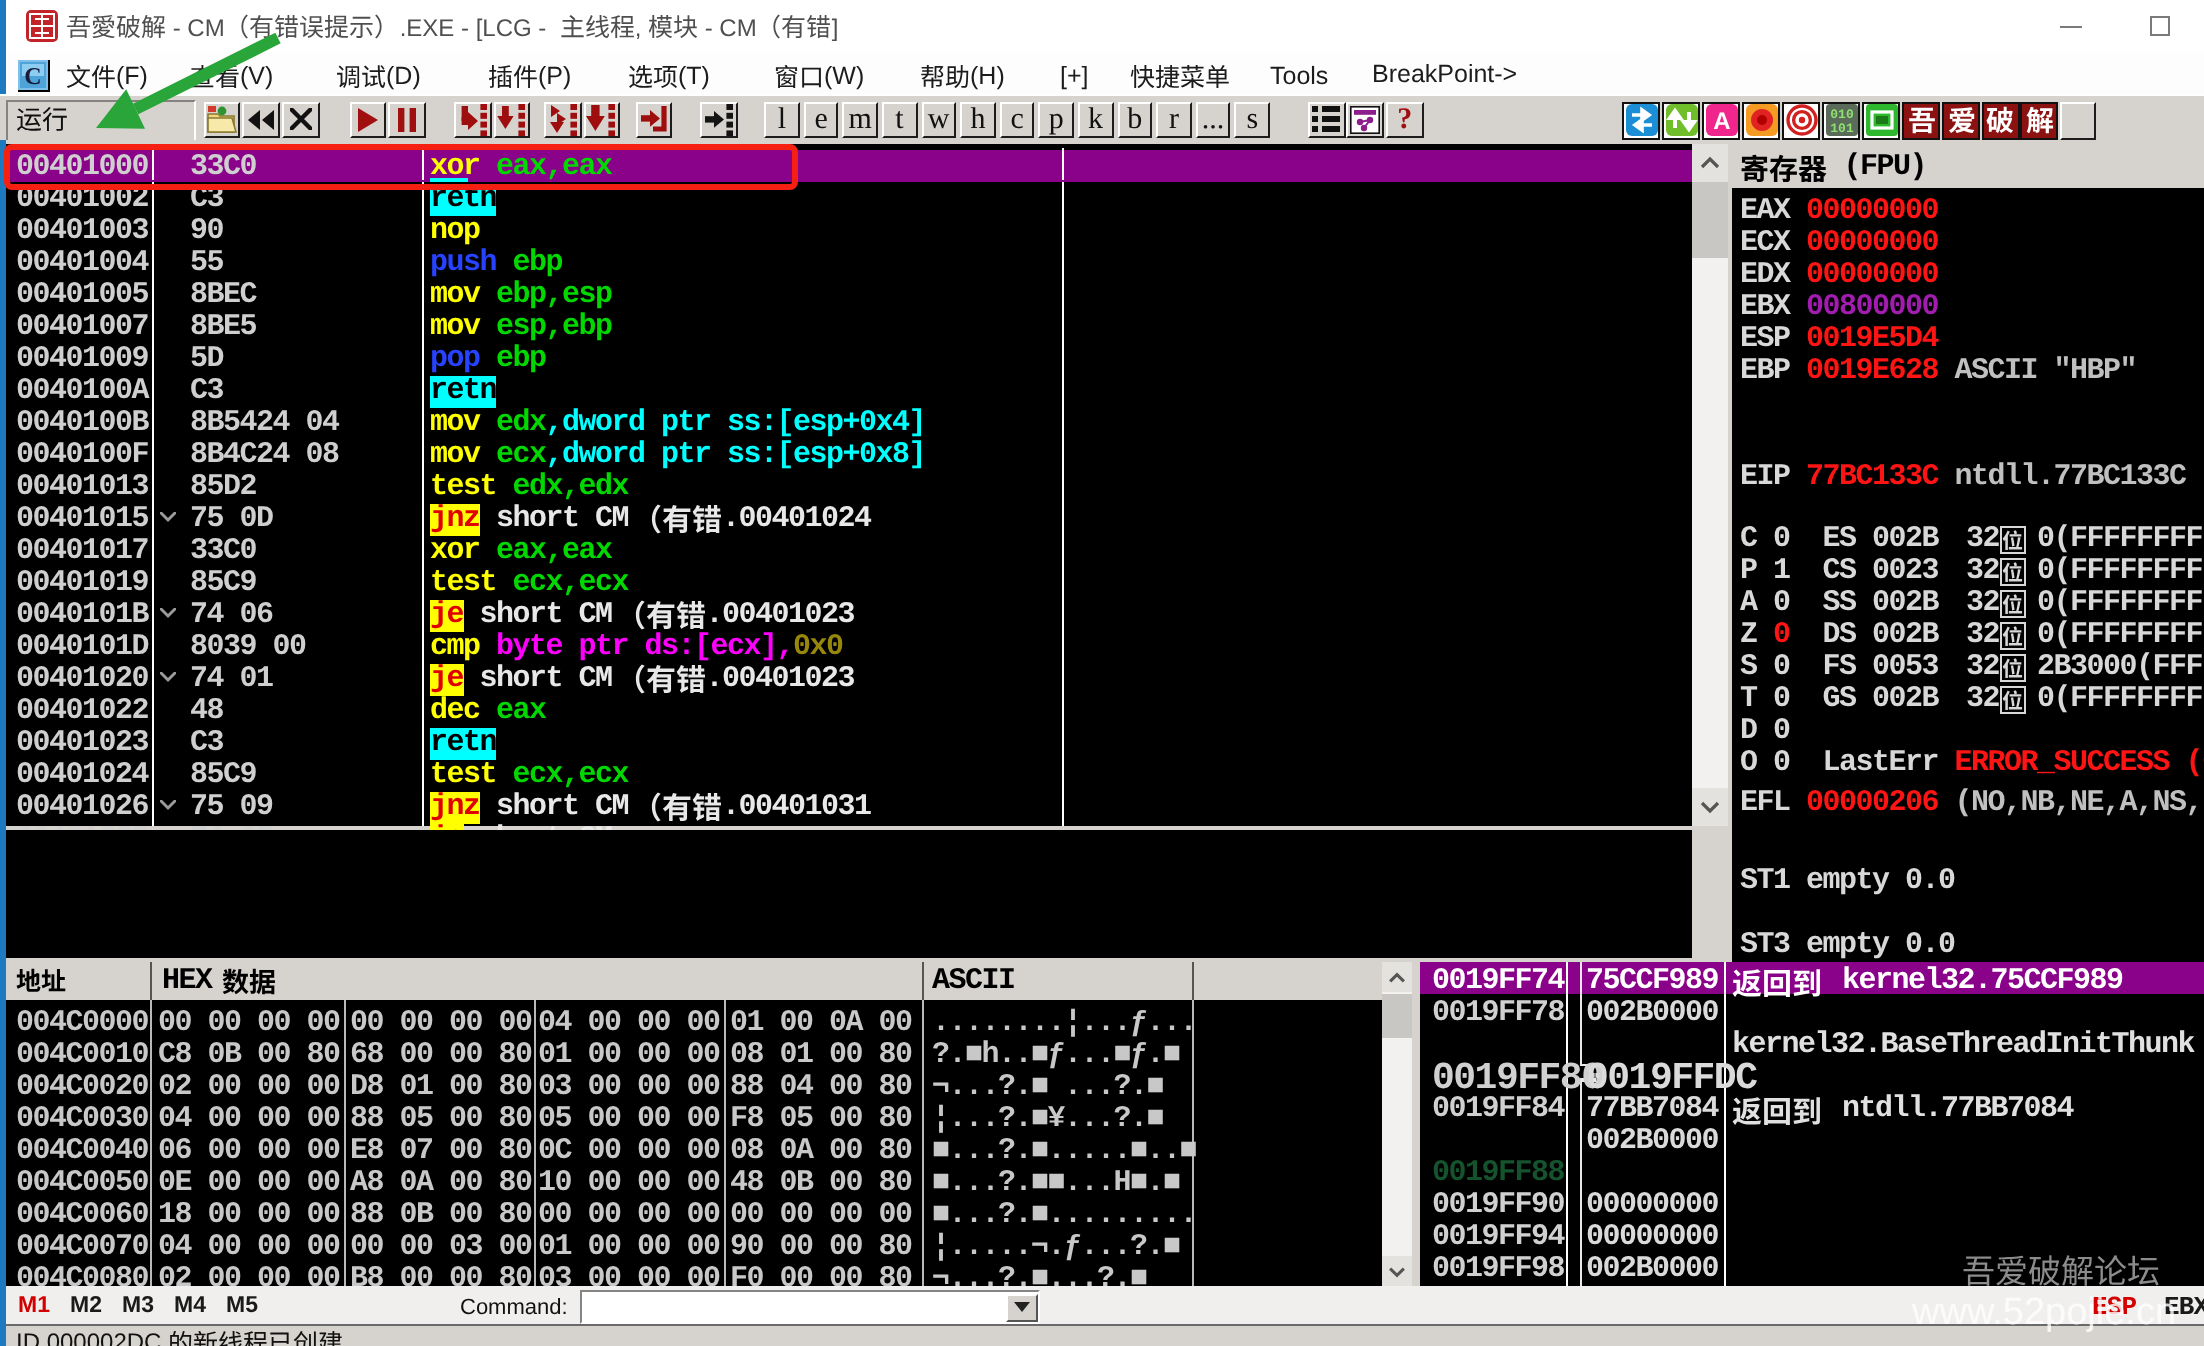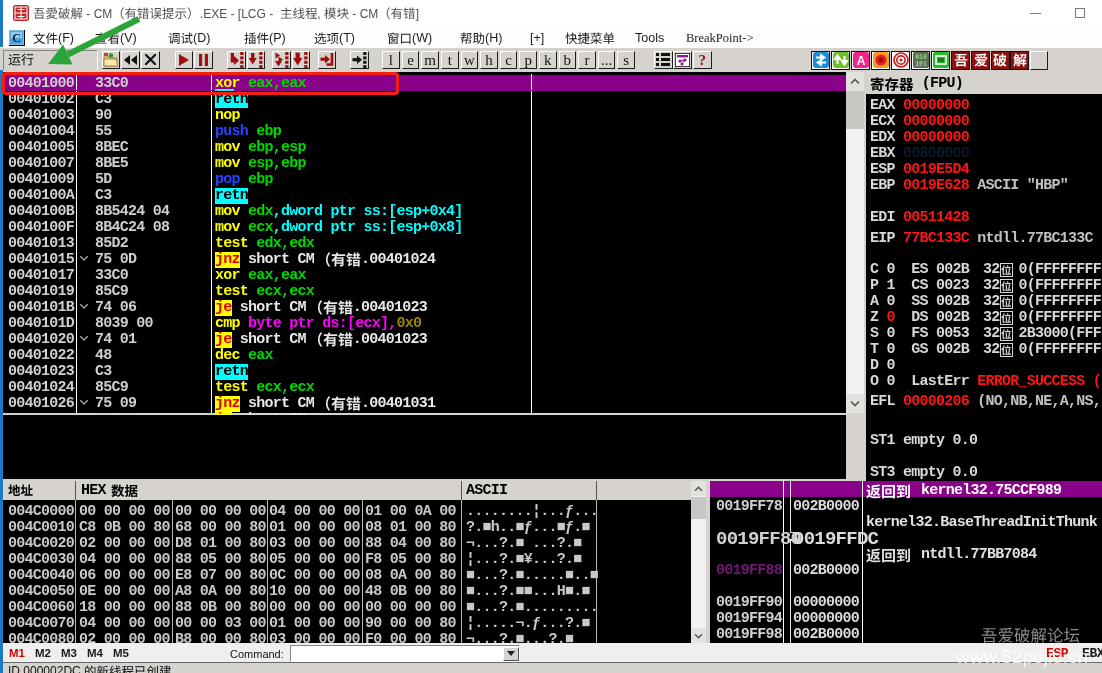--- a/index.html
+++ b/index.html
@@ -156,22 +156,22 @@
 font-family:'Liberation Sans',sans-serif;font-size:12.5px;color:#1c1c1c"><span>[+]</span></div>
     <div style="position:absolute;left:565px;top:30px;height:16px;display:flex;align-items:center;white-space:pre;
 font-family:'Liberation Sans',sans-serif;font-size:12.5px;color:#1c1c1c"><svg class="cj" width="50.0" height="12.5" viewBox="0 0 4000 1000" style="color:#1c1c1c;">
         <use href="#r5feb" x="0"></use>
         <use href="#r6377" x="1000"></use>
         <use href="#r83dc" x="2000"></use>
         <use href="#r5355" x="3000"></use>
       </svg></div>
     <div style="position:absolute;left:635px;top:30px;height:16px;display:flex;align-items:center;white-space:pre;
 font-family:'Liberation Sans',sans-serif;font-size:12.5px;color:#1c1c1c"><span>Tools</span></div>
-    <div style="position:absolute;left:686px;top:30px;height:16px;display:flex;align-items:flex-end;white-space:pre;
-font-family:Liberation Serif, serif;font-size:12.5px;color:#1c1c1c"><span>BreakPoint-&gt;</span></div>
+    <div style="position:absolute;left:686px;top:30px;height:16px;display:flex;align-items:flex-start;white-space:pre;
+font-family:Liberation Sans, sans-serif;font-size:12.5px;color:#1c1c1c"><span>BreakPoint-&gt;</span></div>
     <div style="position:absolute;left:0;top:46.5px;width:1102px;height:1px;background:#e6e6e6"></div>
     <div style="position:absolute;left:0;top:47px;width:1102px;height:23px;background:#d6d3ce;border-top:1px solid #fff"></div>
     <div style="position:absolute;left:3px;top:50px;width:93px;height:19px;background:#d6d3ce;border-top:1px solid #848484;border-left:1px solid #848484;border-right:1px solid #fff;border-bottom:1px solid #fff"></div>
     <svg class="cj" width="26" height="13" viewBox="0 0 2000 1000" style="position:absolute;left:8px;top:53px;color:#111;">
       <use href="#r8fd0" x="0"></use>
       <use href="#r884c" x="1000"></use>
     </svg>
     <div style="position:absolute;left:101.5px;top:50.5px;width:18.5px;height:18px;background:#d6d3ce;border:1px solid;border-color:#ffffff #1c1c1c #1c1c1c #ffffff;box-sizing:border-box;display:flex;align-items:center;justify-content:center">
       <svg width="16" height="14" viewBox="0 0 16 14">
 <path d="M1 4 L1 13 L14 13 L14 5 L7 5 L6 4 Z" fill="#efd67c" stroke="#8a7a30" stroke-width=".8"></path>
@@ -471,24 +471,23 @@
     <div style="position:absolute;left:866px;top:72px;width:236px;height:22px;background:#d6d3ce"></div>
     <div style="position:absolute;left:870px;top:76px;height:16px;display:flex;align-items:center;white-space:pre;font-family:'Liberation Mono',monospace;font-weight:bold;font-size:15px;letter-spacing:-.75px;line-height:16px;white-space:pre;color:#000"><svg class="cj" width="43.5" height="14.5" viewBox="0 0 3000 1000" style="color:#000;">
         <use href="#b5bc4" x="0"></use>
         <use href="#b5b58" x="1000"></use>
         <use href="#b5668" x="2000"></use>
       </svg><span> (FPU)</span></div>
     <div style="position:absolute;left:866px;top:94px;width:236px;height:387px;background:#000"></div>
     <div style="position:absolute;left:866px;top:98px;height:16px;width:236px;font-family:'Liberation Mono',monospace;font-weight:bold;font-size:15px;letter-spacing:-.75px;line-height:16px;white-space:pre"><span style="position:absolute;left:4px;top:0;color:#d8d8d8;">EAX</span><span style="position:absolute;left:37.0px;top:0;color:#ff1414;">00000000</span></div>
     <div style="position:absolute;left:866px;top:114px;height:16px;width:236px;font-family:'Liberation Mono',monospace;font-weight:bold;font-size:15px;letter-spacing:-.75px;line-height:16px;white-space:pre"><span style="position:absolute;left:4px;top:0;color:#d8d8d8;">ECX</span><span style="position:absolute;left:37.0px;top:0;color:#ff1414;">00000000</span></div>
     <div style="position:absolute;left:866px;top:130px;height:16px;width:236px;font-family:'Liberation Mono',monospace;font-weight:bold;font-size:15px;letter-spacing:-.75px;line-height:16px;white-space:pre"><span style="position:absolute;left:4px;top:0;color:#d8d8d8;">EDX</span><span style="position:absolute;left:37.0px;top:0;color:#ff1414;">00000000</span></div>
-    <div style="position:absolute;left:866px;top:146px;height:16px;width:236px;font-family:'Liberation Mono',monospace;font-weight:bold;font-size:15px;letter-spacing:-.75px;line-height:16px;white-space:pre"><span style="position:absolute;left:4px;top:0;color:#d8d8d8;">EBX</span><span style="position:absolute;left:37.0px;top:0;color:#0f172a;">00800000</span></div>
+    <div style="position:absolute;left:866px;top:146px;height:16px;width:236px;font-family:'Liberation Mono',monospace;font-weight:bold;font-size:15px;letter-spacing:-.75px;line-height:16px;white-space:pre"><span style="position:absolute;left:4px;top:0;color:#d8d8d8;">EBX</span><span style="position:absolute;left:37.0px;top:0;color:#a21caf;">00800000</span></div>
     <div style="position:absolute;left:866px;top:162px;height:16px;width:236px;font-family:'Liberation Mono',monospace;font-weight:bold;font-size:15px;letter-spacing:-.75px;line-height:16px;white-space:pre"><span style="position:absolute;left:4px;top:0;color:#d8d8d8;">ESP</span><span style="position:absolute;left:37.0px;top:0;color:#ff1414;">0019E5D4</span></div>
     <div style="position:absolute;left:866px;top:178px;height:16px;width:236px;font-family:'Liberation Mono',monospace;font-weight:bold;font-size:15px;letter-spacing:-.75px;line-height:16px;white-space:pre"><span style="position:absolute;left:4px;top:0;color:#d8d8d8;">EBP</span><span style="position:absolute;left:37.0px;top:0;color:#ff1414;">0019E628</span><span style="position:absolute;left:111.25px;top:0;color:#c0c0c0;">ASCII "HBP"</span></div>
-    <div style="position:absolute;left:866px;top:210px;height:16px;width:236px;font-family:'Liberation Mono',monospace;font-weight:bold;font-size:15px;letter-spacing:-.75px;line-height:16px;white-space:pre"><span style="position:absolute;left:4px;top:0;color:#d8d8d8;">EDI</span><span style="position:absolute;left:37.0px;top:0;color:#ff1414;">00511428</span></div>
     <div style="position:absolute;left:866px;top:231px;height:16px;width:236px;font-family:'Liberation Mono',monospace;font-weight:bold;font-size:15px;letter-spacing:-.75px;line-height:16px;white-space:pre"><span style="position:absolute;left:4px;top:0;color:#d8d8d8;">EIP</span><span style="position:absolute;left:37.0px;top:0;color:#ff1414;">77BC133C</span><span style="position:absolute;left:111.25px;top:0;color:#c0c0c0;">ntdll.77BC133C</span></div>
     <div style="position:absolute;left:866px;top:262px;height:16px;width:236px;font-family:'Liberation Mono',monospace;font-weight:bold;font-size:15px;letter-spacing:-.75px;line-height:16px;white-space:pre"><span style="position:absolute;left:4px;top:0;color:#d8d8d8;">C</span><span style="position:absolute;left:20.5px;top:0;color:#d8d8d8;">0</span><span style="position:absolute;left:45.25px;top:0;color:#d8d8d8;">ES</span><span style="position:absolute;left:70.0px;top:0;color:#d8d8d8;">002B</span><span style="position:absolute;left:117.01999999999998px;top:0;color:#d8d8d8;">32</span><span style="position:absolute;left:152.5px;top:0;color:#d8d8d8;">0(FFFFFFFF)</span></div>
     <div style="position:absolute;left:1000.35px;top:263px;width:13px;height:13.5px;border:1px solid #d8d8d8;box-sizing:border-box"></div>
     <svg class="cj" width="10.5" height="10.5" viewBox="0 0 1000 1000" style="position:absolute;left:1001.35px;top:264.5px;color:#d8d8d8;">
       <use href="#b4f4d" x="0"></use>
     </svg>
     <div style="position:absolute;left:866px;top:278px;height:16px;width:236px;font-family:'Liberation Mono',monospace;font-weight:bold;font-size:15px;letter-spacing:-.75px;line-height:16px;white-space:pre"><span style="position:absolute;left:4px;top:0;color:#d8d8d8;">P</span><span style="position:absolute;left:20.5px;top:0;color:#d8d8d8;">1</span><span style="position:absolute;left:45.25px;top:0;color:#d8d8d8;">CS</span><span style="position:absolute;left:70.0px;top:0;color:#d8d8d8;">0023</span><span style="position:absolute;left:117.01999999999998px;top:0;color:#d8d8d8;">32</span><span style="position:absolute;left:152.5px;top:0;color:#d8d8d8;">0(FFFFFFFF)</span></div>
     <div style="position:absolute;left:1000.35px;top:279px;width:13px;height:13.5px;border:1px solid #d8d8d8;box-sizing:border-box"></div>
     <svg class="cj" width="10.5" height="10.5" viewBox="0 0 1000 1000" style="position:absolute;left:1001.35px;top:280.5px;color:#d8d8d8;">
       <use href="#b4f4d" x="0"></use>
@@ -560,36 +559,38 @@
     </svg>
     <div style="position:absolute;left:691px;top:497px;width:15px;height:22px;background:#c9c7c4"></div>
     <div style="position:absolute;left:710px;top:481px;width:392px;height:162px;background:#000"></div>
     <div style="position:absolute;left:710px;top:481px;width:392px;height:16px;background:#8a018a"></div>
     <div style="position:absolute;left:782.5px;top:481px;width:1px;height:162px;background:#fff"></div>
     <div style="position:absolute;left:789.5px;top:481px;width:1.5px;height:52px;background:#e8e8e8"></div>
     <div style="position:absolute;left:789.5px;top:531.5px;width:8px;height:1.5px;background:#e8e8e8"></div>
     <div style="position:absolute;left:789.5px;top:539px;width:8px;height:1.5px;background:#e8e8e8"></div>
     <div style="position:absolute;left:789.5px;top:539px;width:1.5px;height:104px;background:#e8e8e8"></div>
     <div style="position:absolute;left:861.5px;top:481px;width:1px;height:162px;background:#fff"></div>
+    <div style="position:absolute;left:710px;top:483px;height:16px;width:392px;font-family:'Liberation Mono',monospace;font-weight:bold;font-size:15px;letter-spacing:-.75px;line-height:16px;white-space:pre"><span style="position:absolute;left:6px;top:0;color:#fff;">0019FF74</span><span style="position:absolute;left:83px;top:0;color:#fff;">75CCF989</span></div>
     <svg class="cj" width="45" height="15" viewBox="0 0 3000 1000" style="position:absolute;left:866px;top:484px;color:#fff;">
       <use href="#b8fd4" x="0"></use>
       <use href="#b56de" x="1000"></use>
       <use href="#b5230" x="2000"></use>
     </svg>
     <div style="position:absolute;left:921px;top:483px;height:16px;font-family:'Liberation Mono',monospace;font-weight:bold;font-size:15px;letter-spacing:-.75px;line-height:16px;white-space:pre;color:#fff">kernel32.75CCF989</div>
     <div style="position:absolute;left:710px;top:499px;height:16px;width:392px;font-family:'Liberation Mono',monospace;font-weight:bold;font-size:15px;letter-spacing:-.75px;line-height:16px;white-space:pre"><span style="position:absolute;left:6px;top:0;color:#d0d0d0;">0019FF78</span><span style="position:absolute;left:83px;top:0;color:#dadada;">002B0000</span></div>
     <div style="position:absolute;left:866px;top:515px;height:16px;font-family:'Liberation Mono',monospace;font-weight:bold;font-size:15px;letter-spacing:-.75px;line-height:16px;white-space:pre;color:#e0e0e0">kernel32.BaseThreadInitThunk</div>
     <div style="position:absolute;left:710px;top:531px;height:16px;width:392px;font-family:'Liberation Mono',monospace;font-weight:bold;font-size:19px;letter-spacing:-.75px;line-height:16px;white-space:pre"><span style="position:absolute;left:6px;top:0;color:#d0d0d0;">0019FF80</span><span style="position:absolute;left:83px;top:0;color:#dadada;">0019FFDC</span></div>
+    <div style="position:absolute;left:710px;top:547px;height:16px;width:392px;font-family:'Liberation Mono',monospace;font-weight:bold;font-size:15px;letter-spacing:-.75px;line-height:16px;white-space:pre"><span style="position:absolute;left:6px;top:0;color:#d0d0d0;">0019FF84</span><span style="position:absolute;left:83px;top:0;color:#dadada;">77BB7084</span></div>
     <svg class="cj" width="45" height="15" viewBox="0 0 3000 1000" style="position:absolute;left:866px;top:548px;color:#e0e0e0;">
       <use href="#b8fd4" x="0"></use>
       <use href="#b56de" x="1000"></use>
       <use href="#b5230" x="2000"></use>
     </svg>
     <div style="position:absolute;left:921px;top:547px;height:16px;font-family:'Liberation Mono',monospace;font-weight:bold;font-size:15px;letter-spacing:-.75px;line-height:16px;white-space:pre;color:#e0e0e0">ntdll.77BB7084</div>
-    <div style="position:absolute;left:710px;top:563px;height:16px;width:392px;font-family:'Liberation Mono',monospace;font-weight:bold;font-size:15px;letter-spacing:-.75px;line-height:16px;white-space:pre"><span style="position:absolute;left:6px;top:0;color:#701a75;">0019FF88</span><span style="position:absolute;left:83px;top:0;color:#dadada;">002B0000</span></div>
+    <div style="position:absolute;left:710px;top:563px;height:16px;width:392px;font-family:'Liberation Mono',monospace;font-weight:bold;font-size:15px;letter-spacing:-.75px;line-height:16px;white-space:pre"><span style="position:absolute;left:6px;top:16px;color:#14532d;">0019FF88</span><span style="position:absolute;left:83px;top:0;color:#dadada;">002B0000</span></div>
     <div style="position:absolute;left:710px;top:595px;height:16px;width:392px;font-family:'Liberation Mono',monospace;font-weight:bold;font-size:15px;letter-spacing:-.75px;line-height:16px;white-space:pre"><span style="position:absolute;left:6px;top:0;color:#d0d0d0;">0019FF90</span><span style="position:absolute;left:83px;top:0;color:#dadada;">00000000</span></div>
     <div style="position:absolute;left:710px;top:611px;height:16px;width:392px;font-family:'Liberation Mono',monospace;font-weight:bold;font-size:15px;letter-spacing:-.75px;line-height:16px;white-space:pre"><span style="position:absolute;left:6px;top:0;color:#d0d0d0;">0019FF94</span><span style="position:absolute;left:83px;top:0;color:#dadada;">00000000</span></div>
     <div style="position:absolute;left:710px;top:627px;height:16px;width:392px;font-family:'Liberation Mono',monospace;font-weight:bold;font-size:15px;letter-spacing:-.75px;line-height:16px;white-space:pre"><span style="position:absolute;left:6px;top:0;color:#d0d0d0;">0019FF98</span><span style="position:absolute;left:83px;top:0;color:#dadada;">002B0000</span></div>
     <div style="position:absolute;left:0;top:643px;width:1102px;height:19px;background:#f0efed"></div>
     <div style="position:absolute;left:9px;top:647px;font-family:'Liberation Sans',sans-serif;font-size:11.5px;font-weight:bold;color:#d40000">M1</div>
     <div style="position:absolute;left:35px;top:647px;font-family:'Liberation Sans',sans-serif;font-size:11.5px;font-weight:bold;color:#1a1a1a">M2</div>
     <div style="position:absolute;left:61px;top:647px;font-family:'Liberation Sans',sans-serif;font-size:11.5px;font-weight:bold;color:#1a1a1a">M3</div>
     <div style="position:absolute;left:87px;top:647px;font-family:'Liberation Sans',sans-serif;font-size:11.5px;font-weight:bold;color:#1a1a1a">M4</div>
     <div style="position:absolute;left:113px;top:647px;font-family:'Liberation Sans',sans-serif;font-size:11.5px;font-weight:bold;color:#1a1a1a">M5</div>
     <div style="position:absolute;left:230px;top:648px;font-family:'Liberation Sans',sans-serif;font-size:11px;color:#111">Command:</div>

